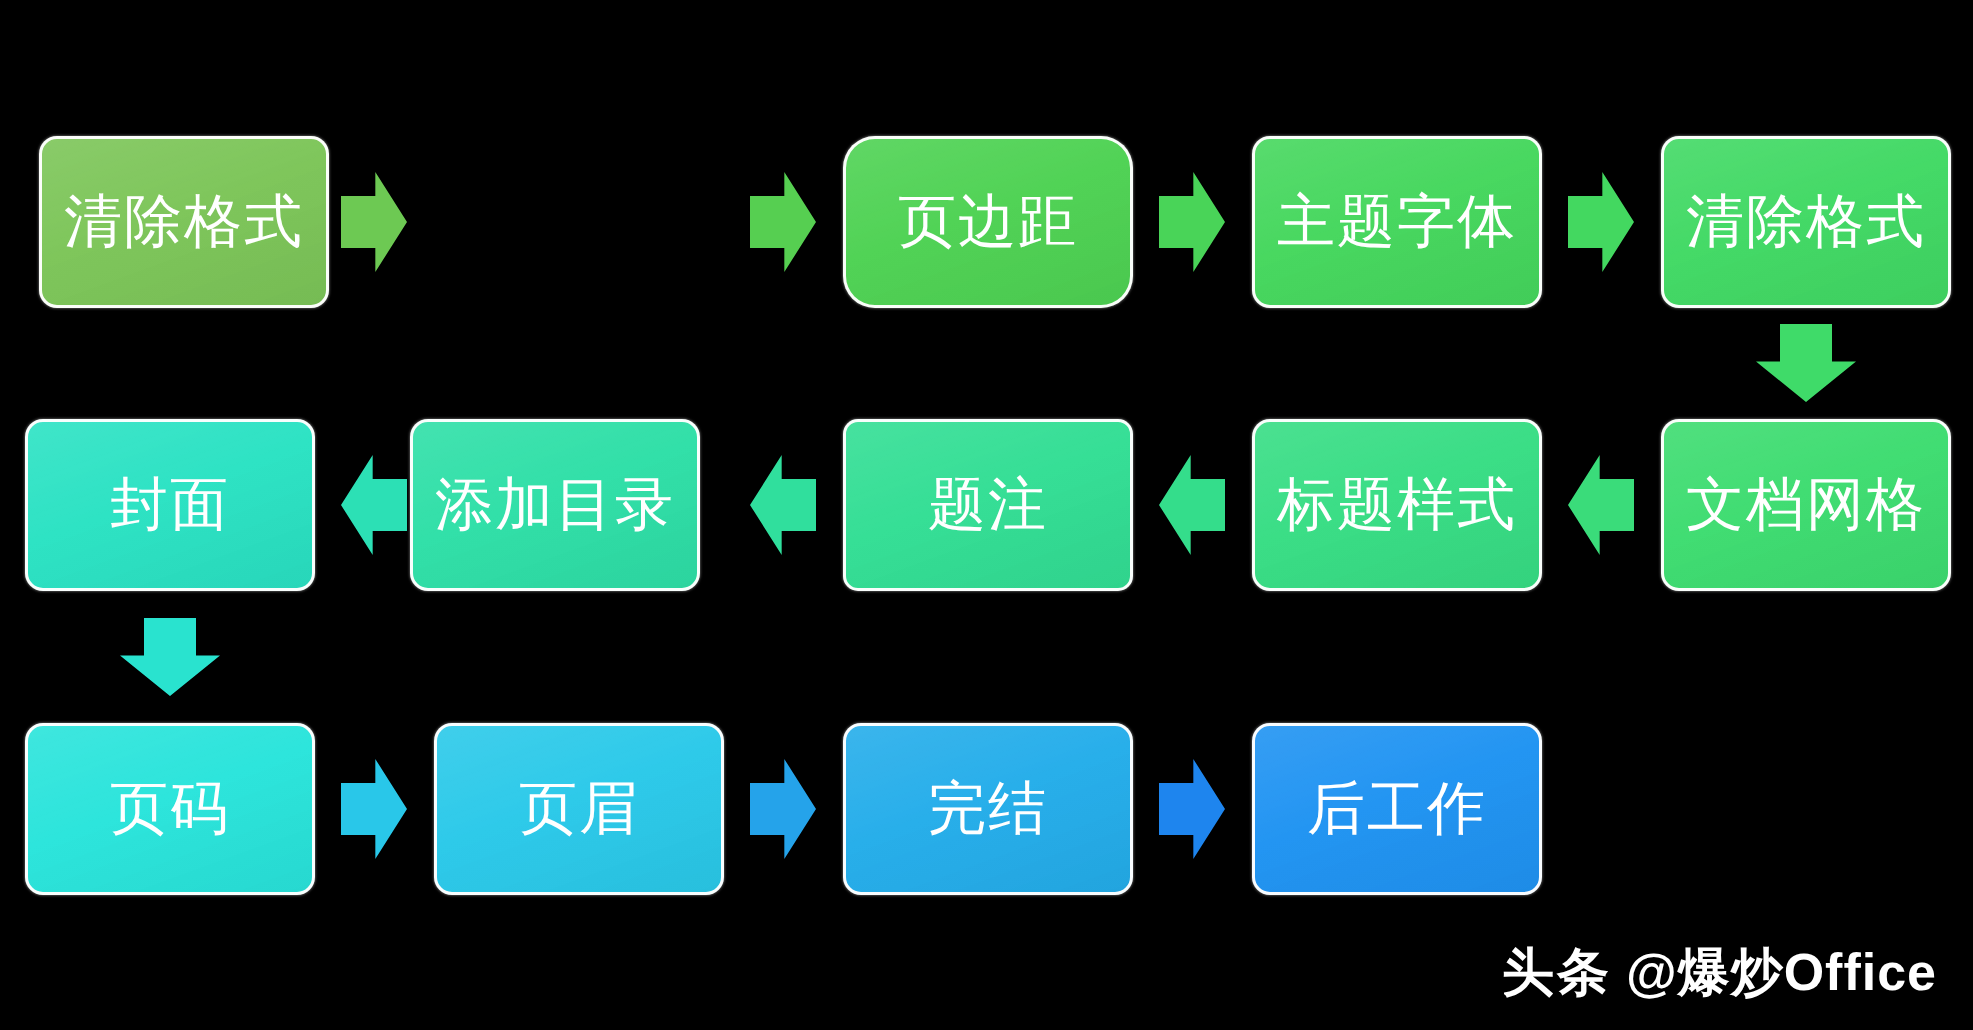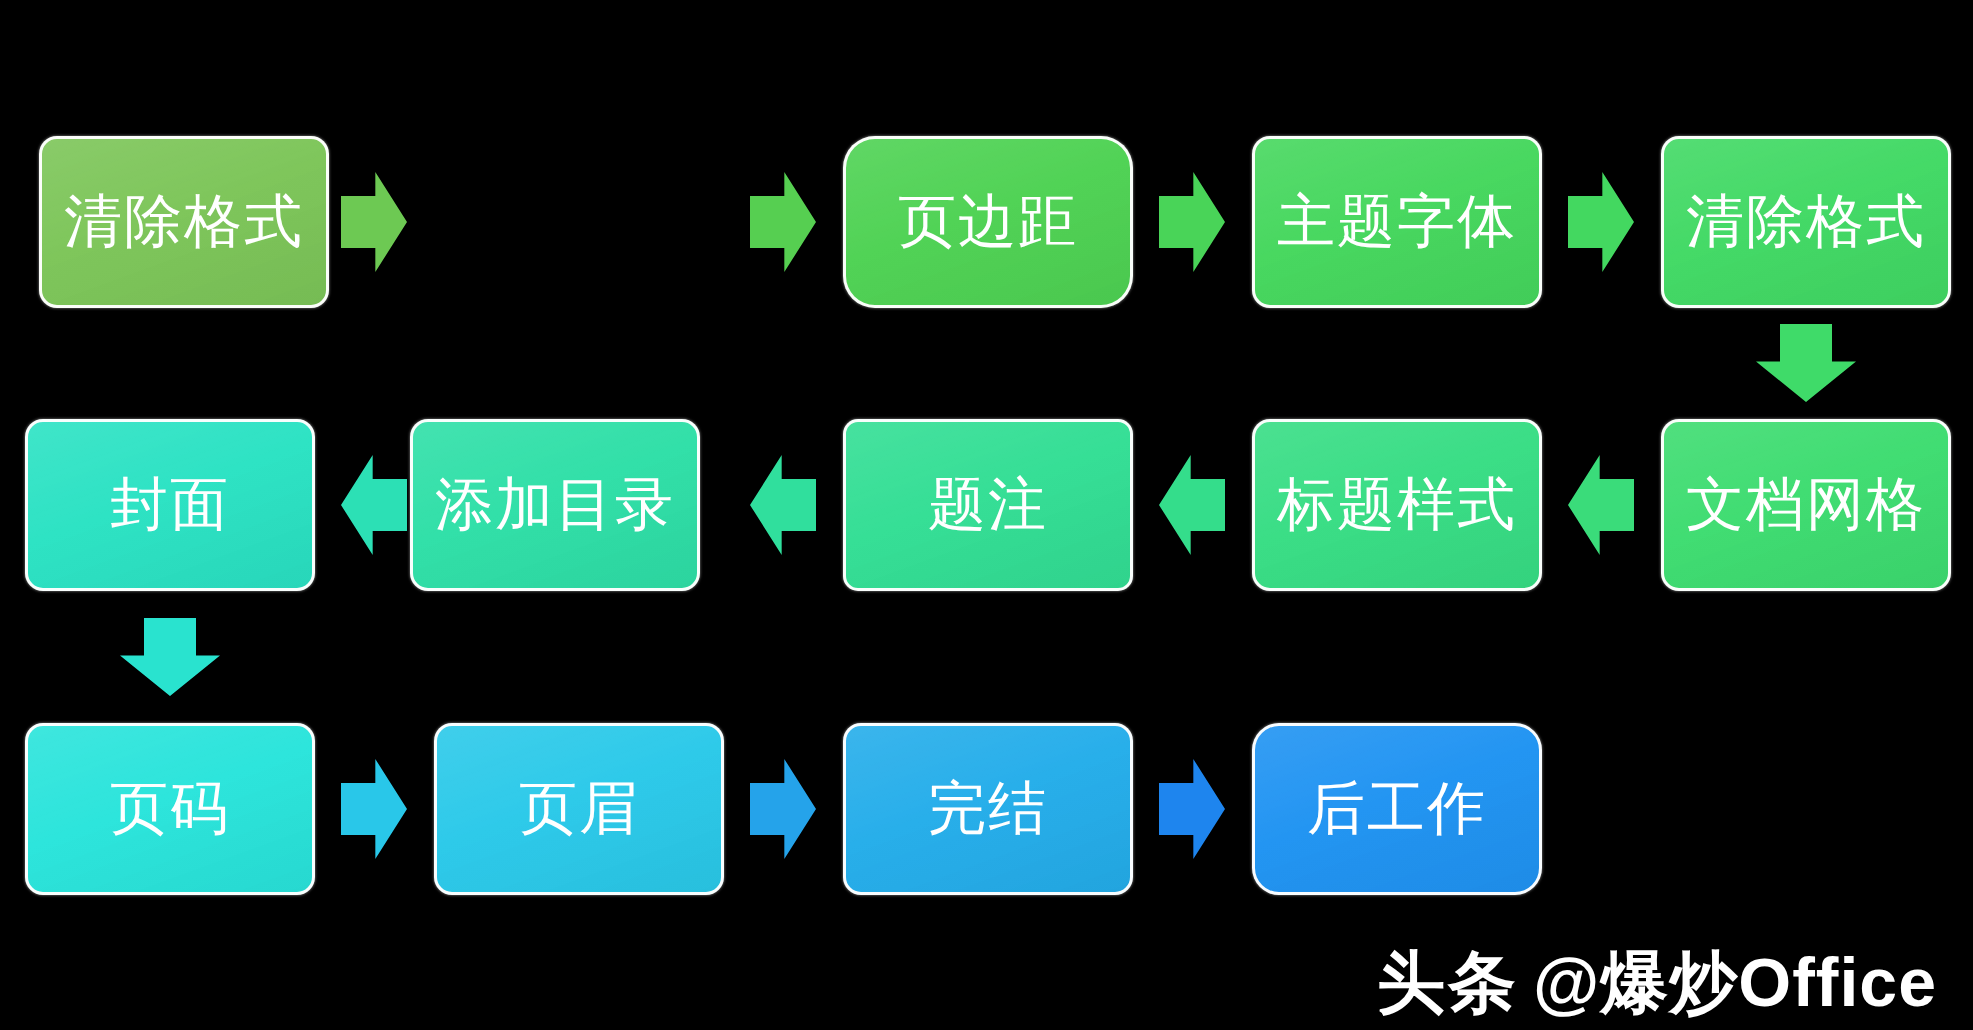--- a/index.html
+++ b/index.html
@@ -52,21 +52,21 @@
   .arrow.down {
     width: 100px;
     height: 78px;
     clip-path: polygon(24% 0%, 76% 0%, 76% 48%, 100% 48%, 50% 100%, 0% 48%, 24% 48%);
   }
   .watermark {
     position: absolute;
     top: 938px;
     right: 36px;
     color: #ffffff;
-    font-size: 68px;
+    font-size: 52px;
     font-weight: 700;
     letter-spacing: 1px;
     white-space: nowrap;
     text-shadow: 0 0 6px rgba(0,0,0,0.9);
   }
   .watermark .brand {
     font-weight: 900;
     margin-right: 14px;
     letter-spacing: 3px;
   }
@@ -133,21 +133,21 @@
   <div class="node" style="left: 434px; top: 723px; background-color: rgb(42, 201, 233);">
     <span class="node-label">页眉</span>
   </div>
   <div class="arrow right" style="left: 750px; top: 759px; background-color: rgb(37, 163, 234);"></div>
 
   <div class="node" style="left: 843px; top: 723px; background-color: rgb(36, 173, 234);">
     <span class="node-label">完结</span>
   </div>
   <div class="arrow right" style="left: 1159px; top: 759px; background-color: rgb(30, 133, 238);"></div>
 
-  <div class="node" style="left: 1252px; top: 723px; background-color: rgb(31, 147, 242); border-radius: 27px;">
+  <div class="node" style="left: 1252px; top: 723px; background-color: rgb(31, 147, 242);">
     <span class="node-label">后工作</span>
   </div>
 
   <div class="watermark">
     <span class="brand">头条</span><span>@爆炒Office</span>
   </div>
 
 </div>
 
 </body></html>

